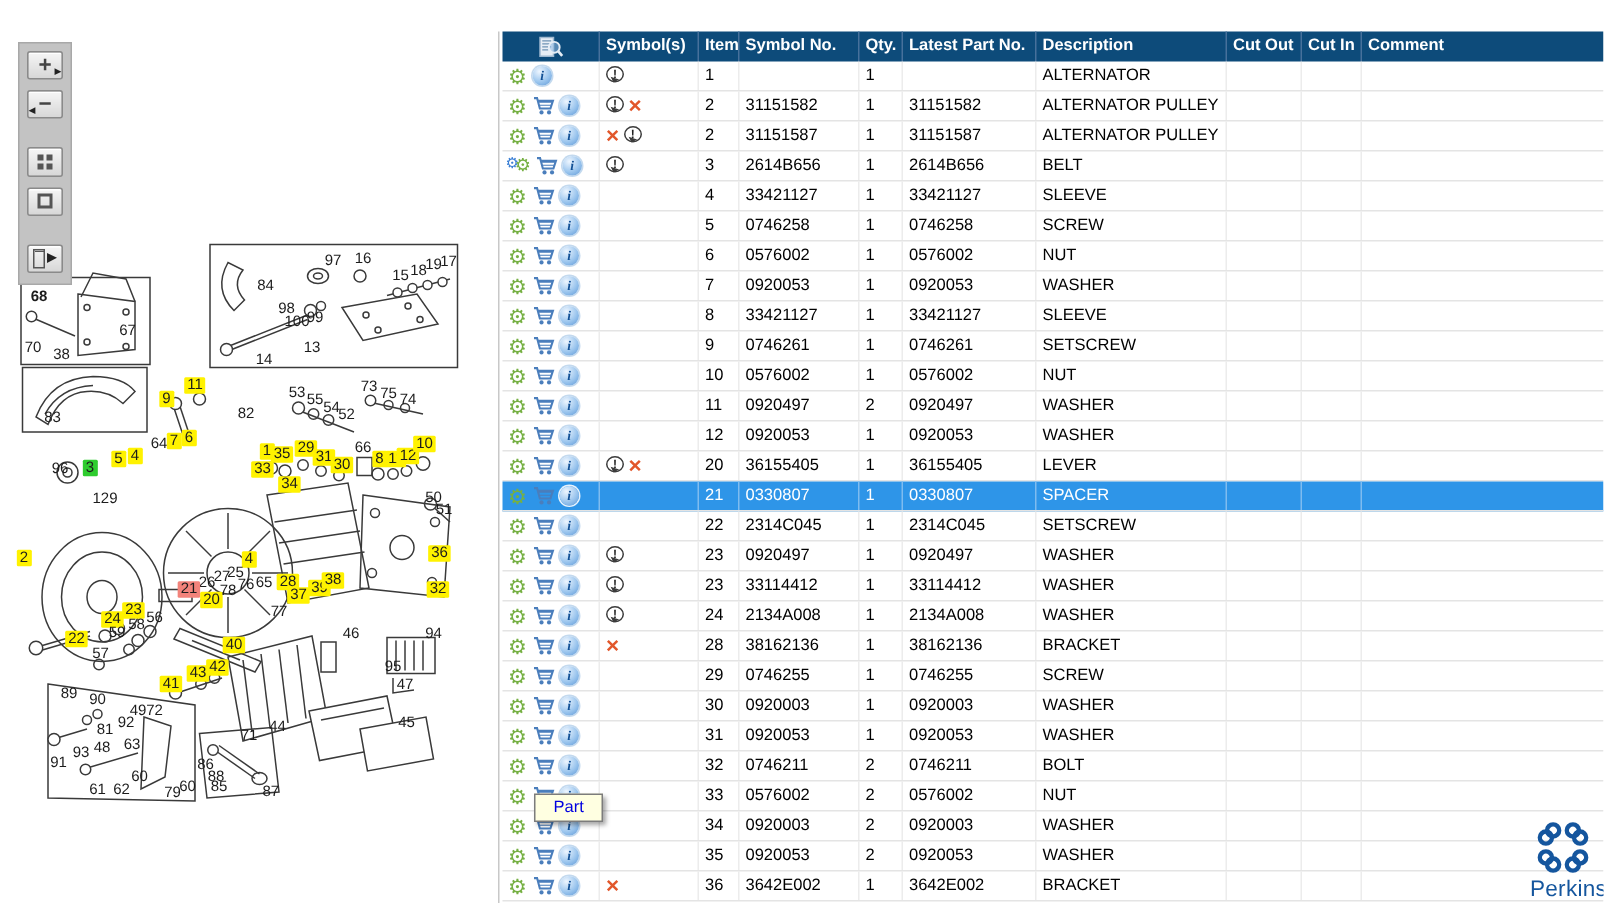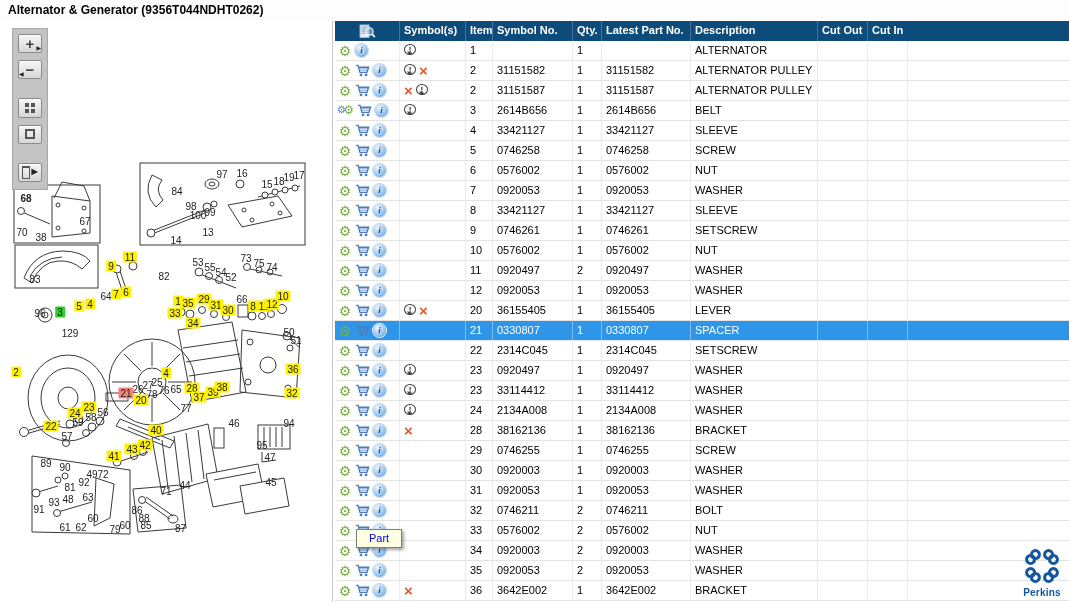--- a/index.html
+++ b/index.html
@@ -89,33 +89,32 @@
   .sym-x { color:#e2572b; font-weight:bold; font-size:15px; line-height:12px; }
 
   
   .tooltip { position:absolute; left:356px; top:529px; height:19px;
     background:#ffffe1; border:1px solid #7c7c7c; color:#0000e0; font-size:11px;
     line-height:17px; padding:0 12px; box-shadow:2px 2px 3px rgba(0,0,0,.35); z-index:9; }
 
   
   .brand { position:absolute; right:5px; bottom:4px; width:44px; text-align:center;
     color:#15569e; }
-  .brand .brand-name { font-size:10px; font-weight:bold; letter-spacing:.2px;
+  .brand .brand-name { font-size:15px; font-weight:normal; letter-spacing:.2px;
     line-height:10px; }
 
   
   .sk { stroke:#3a3a3a; fill:none; stroke-width:1; }
   .skf { stroke:#3a3a3a; fill:#fff; stroke-width:1; }
 </style>
 </head>
 <body>
 
 <div id="app">
 
-  <div class="title-bar">Alternator &amp; Generator (9356T044NDHT0262)</div>
 
   <div class="diagram-pane">
 
     <svg class="diagram-svg" width="333" height="581" viewBox="0 21 333 581">
 
       <rect class="sk" x="14" y="185" width="86" height="58"></rect>
       <polygon class="skf" points="52,196 90,201 90,233 52,237"></polygon>
       <polyline class="sk" points="54,198 62,182 84,186 90,201"></polyline>
       <circle class="sk" cx="58" cy="205" r="2"></circle>
         <circle class="sk" cx="84" cy="208" r="2"></circle>
@@ -382,20 +381,21 @@
           </svg>
         </div>
         <div class="cell">Symbol(s)</div>
         <div class="cell">Item</div>
         <div class="cell">Symbol No.</div>
         <div class="cell">Qty.</div>
         <div class="cell">Latest Part No.</div>
         <div class="cell">Description</div>
         <div class="cell">Cut Out</div>
         <div class="cell">Cut In</div>
+        <div class="cell">Comment</div>
       </div>
     <div id="tbody">
         <div class="trow">
           <div class="cell c-icons">
             <span class="ic ic-gear">⚙</span>
             <span class="ic ic-info">i</span>
           </div>
           <div class="cell c-symbols">
             <span class="sym sym-balloon">!</span>
           </div>

